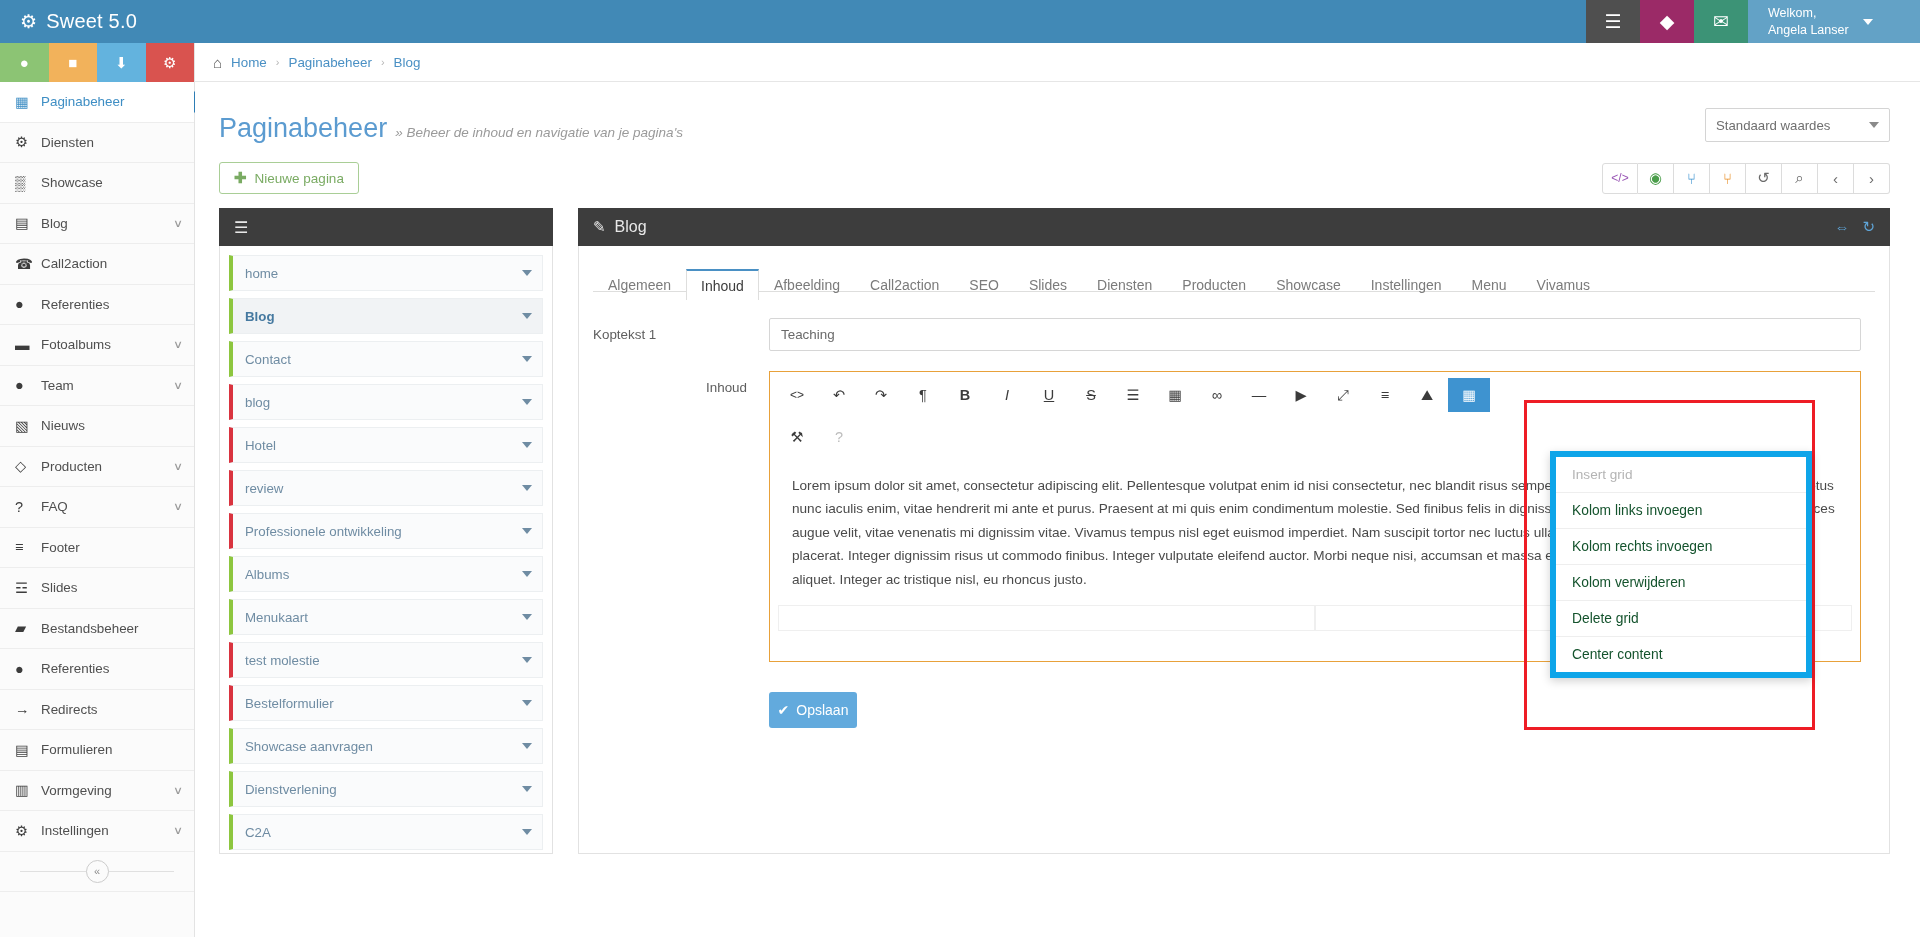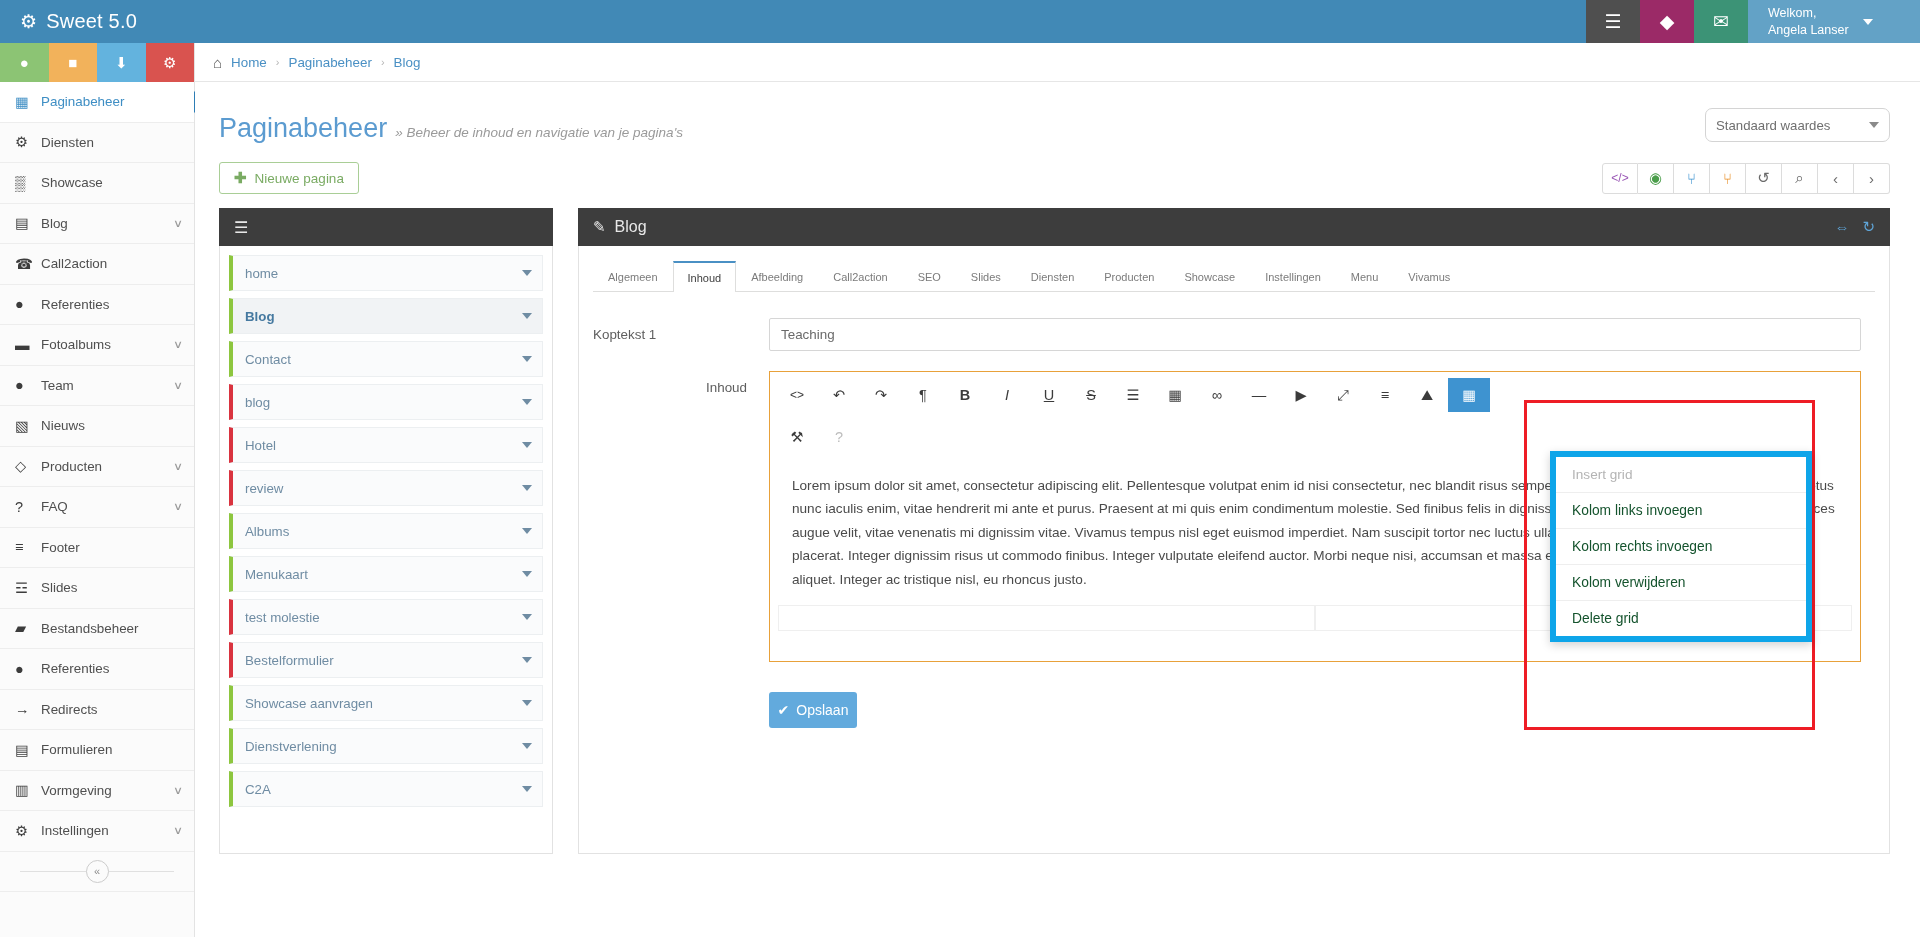--- a/index.html
+++ b/index.html
@@ -112,21 +112,21 @@
   }
   .page-title {
     font-size: 27px; color: #5b9bd0; font-weight: 400; line-height: 1;
   }
   .page-sub {
     font-size: 13.5px; color: #9a9a9a; padding-left: 8px; padding-bottom: 2px; font-style: italic;
   }
   .page-head-right { margin-left: auto; }
   .std-select {
     width: 185px; height: 34px; border: 1px solid #d4d4d4; background: #fff;
-    border-radius: 7px; display: flex; align-items: center;
+    border-radius: 2px; display: flex; align-items: center;
     padding: 0 10px; font-size: 13.2px; color: #6f6f6f; cursor: pointer;
   }
   .std-select .caret {
     margin-left: auto; width: 0; height: 0;
     border-left: 5px solid transparent; border-right: 5px solid transparent;
     border-top: 6px solid #8a8a8a;
   }
 
   .action-row {
     display: flex; align-items: center; padding: 20px 30px 0 24px;
@@ -185,22 +185,22 @@
 
   .editor-body {
     background: #fff; border: 1px solid #e2e2e2; border-top: none;
     height: 608px; padding: 14px 14px 0 14px; position: relative;
   }
 
   
   .tabs { display: flex; border-bottom: 1px solid #dededd; }
   .tab {
     padding: 0 14px; height: 30px; display: flex; align-items: center;
-    font-size: 11px; color: #7b7b7b; border: 1px solid transparent;
-    border-bottom: none; cursor: pointer; position: relative; top: 1px;
+    font-size: 14px; color: #7b7b7b; border: 1px solid transparent;
+    border-bottom: none; cursor: pointer; position: relative; top: 9px;
   }
   .tab.active {
     background: #fff; border-color: #dededd; border-top: 2px solid #4a90c4;
     color: #3d3d3d; height: 31px;
   }
 
   
   .form-row { display: flex; align-items: center; padding-top: 26px; }
   .form-label {
     width: 176px; text-align: left; padding-right: 22px;
@@ -482,20 +482,24 @@
             <div class="page-item red">
               <span class="pname">blog</span>
               <span class="pcaret"></span>
             </div>
             <div class="page-item red">
               <span class="pname">Hotel</span>
               <span class="pcaret"></span>
             </div>
             <div class="page-item red">
               <span class="pname">review</span>
+              <span class="pcaret"></span>
+            </div>
+            <div class="page-item red">
+              <span class="pname">Professionele ontwikkeling</span>
               <span class="pcaret"></span>
             </div>
             <div class="page-item green">
               <span class="pname">Albums</span>
               <span class="pcaret"></span>
             </div>
             <div class="page-item green">
               <span class="pname">Menukaart</span>
               <span class="pcaret"></span>
             </div>
@@ -601,16 +605,17 @@
 
   <div class="red-outline" style="left:1524px; top:400px; width:291px; height:330px;"></div>
 
   <div class="grid-dropdown" style="left:1550px; top:451px;">
     <div class="dd-header">Insert grid</div>
     <div id="dd-items">
         <div class="dd-item">Kolom links invoegen</div>
         <div class="dd-item">Kolom rechts invoegen</div>
         <div class="dd-item">Kolom verwijderen</div>
         <div class="dd-item">Delete grid</div>
+        <div class="dd-item">Center content</div>
       </div>
   </div>
 
 </div>
 
 </body></html>

